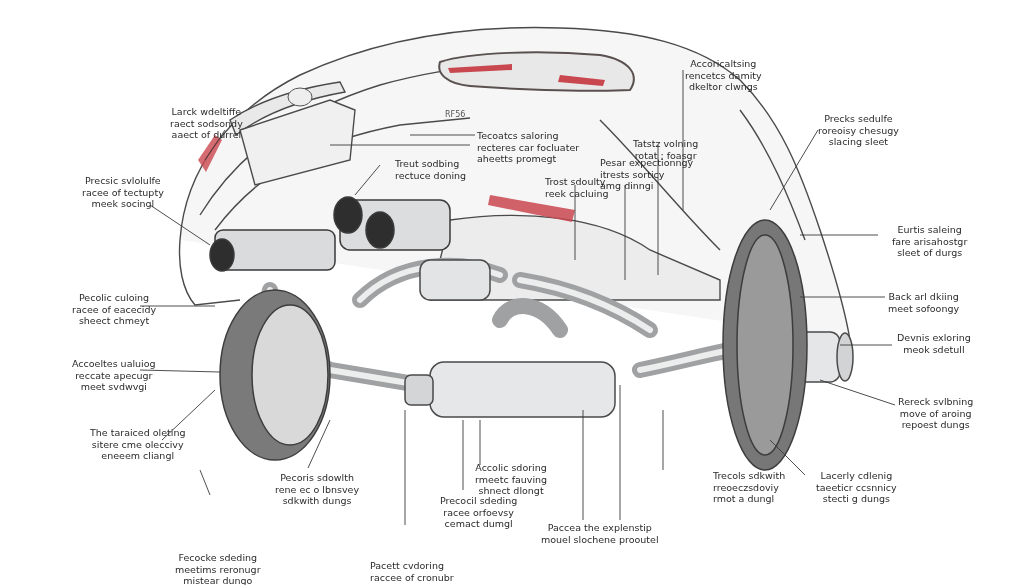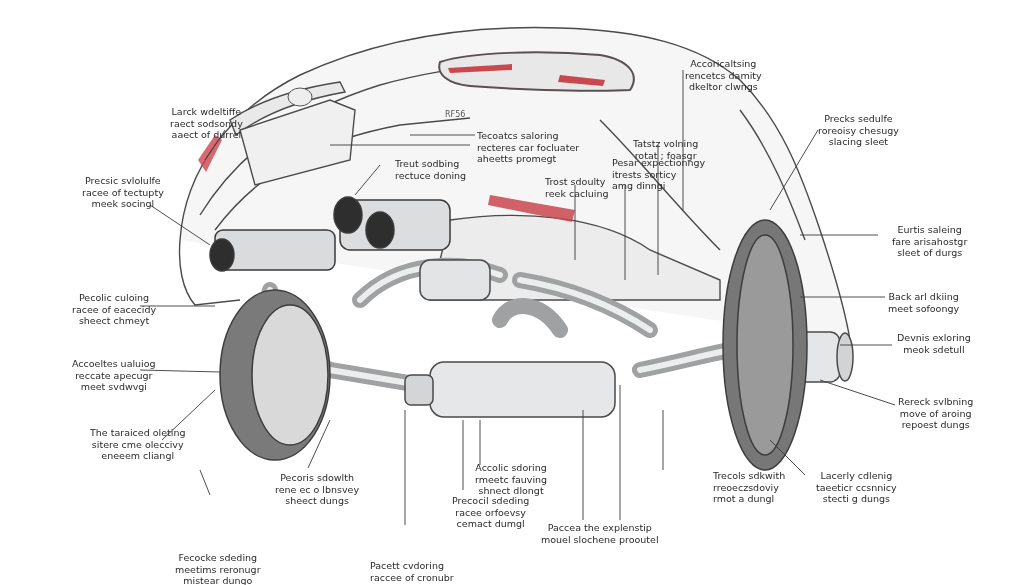--- a/index.html
+++ b/index.html
@@ -128,33 +128,33 @@
     <span>eneeem cliangl</span>
   </div>
 <div class="callout" style="left:175px;top:506px;margin-top:46px;">
     <span>Fecocke sdeding</span>
     <span>meetims reronugr</span>
     <span>mistear dungo</span>
   </div>
 <div class="callout" style="left:275px;top:472px;">
     <span>Pecoris sdowlth</span>
     <span>rene ec o lbnsvey</span>
-    <span>sheect dungs</span>
+    <span>sdkwith dungs</span>
   </div>
 <div class="callout" style="left:370px;top:560px;text-align:left;">
     <span>Pacett cvdoring</span>
     <span>raccee of cronubr</span>
     <span>necting spdnoys</span>
   </div>
 <div class="callout" style="left:475px;top:462px;">
     <span>Accolic sdoring</span>
     <span>rmeetc fauving</span>
     <span>shnect dlongt</span>
   </div>
-<div class="callout" style="left:452px;top:495px;text-align:center;">
+<div class="callout" style="left:440px;top:495px;text-align:center;">
     <span>Precocil sdeding</span>
     <span>racee orfoevsy</span>
     <span>cemact dumgl</span>
   </div>
 <div class="callout" style="left:541px;top:522px;">
     <span>Paccea the explenstip</span>
     <span>mouel slochene prooutel</span>
   </div>
 <div class="callout" style="left:665px;top:470px;text-align:left;margin-left:48px;">
     <span>Trecols sdkwith</span>
@@ -204,17 +204,17 @@
     <span>rectuce doning</span>
   </div>
 <div class="callout" style="left:545px;top:176px;text-align:left;">
     <span>Trost sdoulty</span>
     <span>reek cacluing</span>
   </div>
 <div class="callout" style="left:633px;top:138px;">
     <span>Tatstz volning</span>
     <span>rotat ; foasgr</span>
   </div>
-<div class="callout" style="left:600px;top:157px;text-align:left;margin-left:12px;">
+<div class="callout" style="left:600px;top:157px;text-align:left;">
     <span>Pesar expectionngy</span>
     <span>itrests sorticy</span>
     <span>amg dinngi</span>
   </div>
 
 </body></html>

